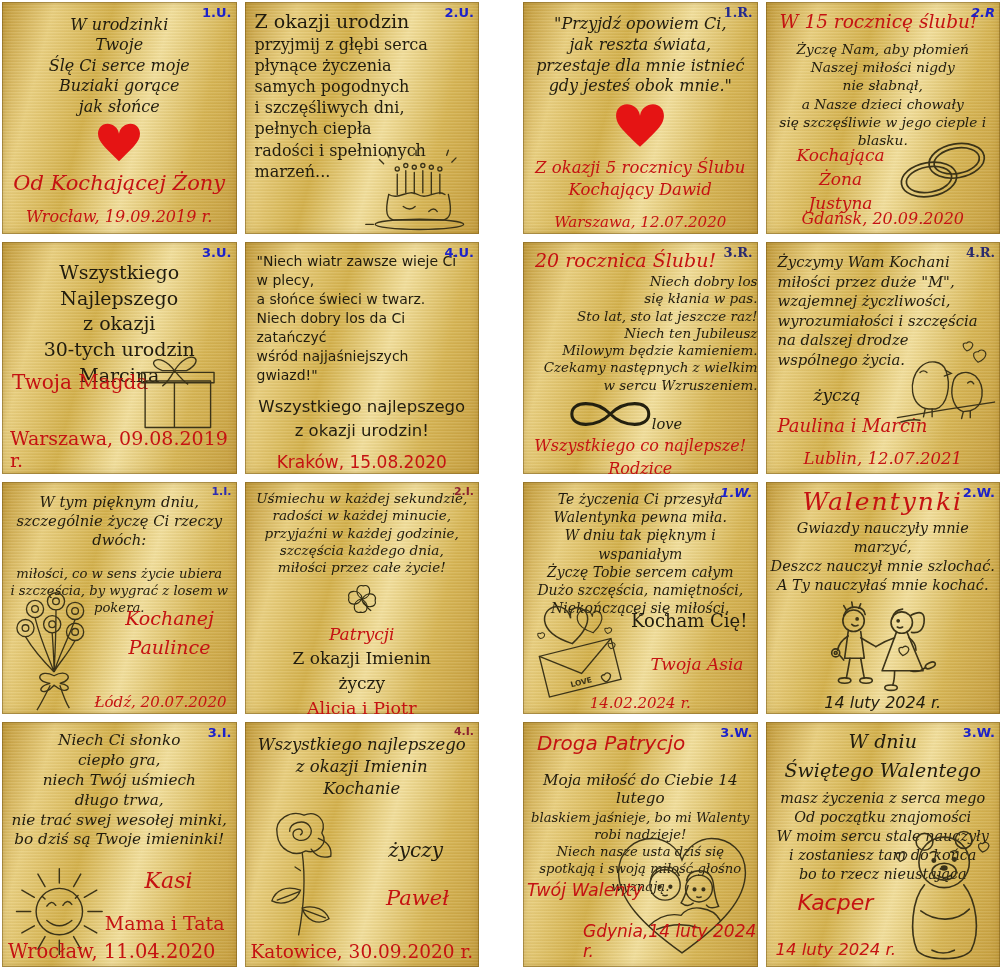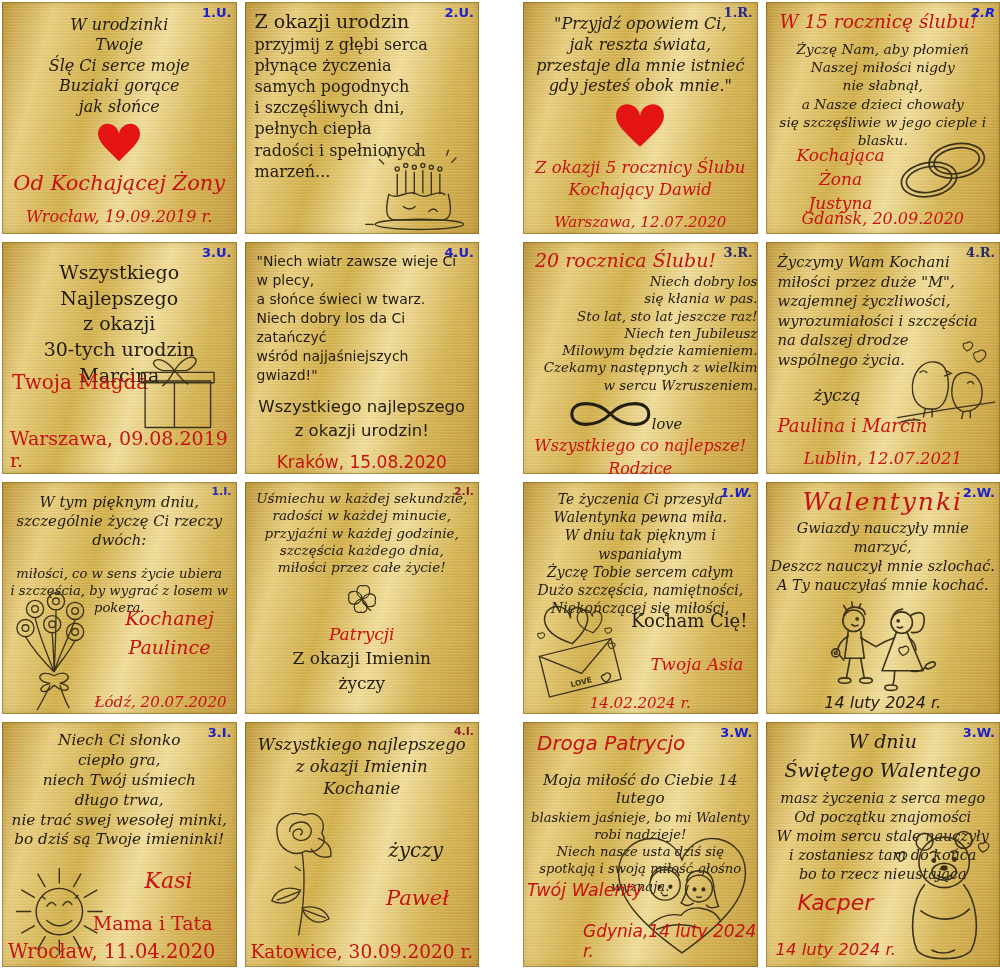--- a/index.html
+++ b/index.html
@@ -259,20 +259,21 @@
             <path transform="rotate(90 32 32)" d="M32,30 C28,16 8,18 12,30 C8,42 28,44 32,30 Z"></path>
             <path transform="rotate(180 32 32)" d="M32,30 C28,16 8,18 12,30 C8,42 28,44 32,30 Z"></path>
             <path transform="rotate(270 32 32)" d="M32,30 C28,16 8,18 12,30 C8,42 28,44 32,30 Z"></path>
             <path d="M34,36 q6,10 12,14"></path>
           </g>
         </svg>
       </div>
       <div class="it b red ctr" style="font-size:17px">Patrycji</div>
       <div class="ml b ctr" style="font-size:17px;line-height:1.45;margin-top:2px">Z okazji Imienin
 życzy</div>
+      <div class="b red ctr" style="font-size:17.5px;margin-top:2px">Alicja i Piotr</div>
     </div>
 
     <div class="tile gut">
       <div class="lbl it" style="color: rgb(29, 34, 201);">1.W.</div>
       <div class="ml it ctr" style="font-size:14px;line-height:1.3;margin-top:8px">Te życzenia Ci przesyła
 Walentynka pewna miła.
 W dniu tak pięknym i wspaniałym
 Życzę Tobie sercem całym
 Dużo szczęścia, namiętności,
 Niekończącej się miłości.</div>
@@ -355,21 +356,21 @@
           <g stroke="#3b3318" stroke-width="1.6" fill="none" stroke-linecap="round">
             <circle cx="62" cy="62" r="26"></circle>
             <path d="M94,62 L110,62 M90,78 L104,86 M78,90 L86,104 M62,94 L62,110 M46,90 L38,104 M34,78 L20,86 M30,62 L14,62 M34,46 L20,38 M46,34 L38,20 M62,30 L62,14 M78,34 L86,20 M90,46 L104,38"></path>
             <path d="M48,56 q5,-8 10,-1 M66,55 q5,-8 10,-1"></path>
             <path d="M46,48 l-3,-3 M80,47 l3,-3"></path>
             <path d="M48,72 q14,12 28,0"></path>
           </g>
         </svg>
       </div>
       <div class="it b red abs" style="font-size:22px;right:44px;top:146px">Kasi</div>
-      <div class="b red abs" style="font-size:19px;right:24px;top:190px">Mama i Tata</div>
+      <div class="b red abs" style="font-size:19px;right:12px;top:190px">Mama i Tata</div>
       <div class="b red abs" style="font-size:19.5px;left:6px;bottom:4px">Wrocław, 11.04.2020</div>
     </div>
 
     <div class="tile">
       <div class="lbl" style="font-size: 11px; color: rgb(140, 34, 48);">4.I.</div>
       <div class="ml it ctr" style="font-size:16.5px;line-height:1.32;margin-top:12px">Wszystkiego najlepszego
 z okazji Imienin
 Kochanie</div>
       <div class="abs" style="left:14px;top:86px">
         <svg width="90" height="134" viewBox="0 0 100 150">

